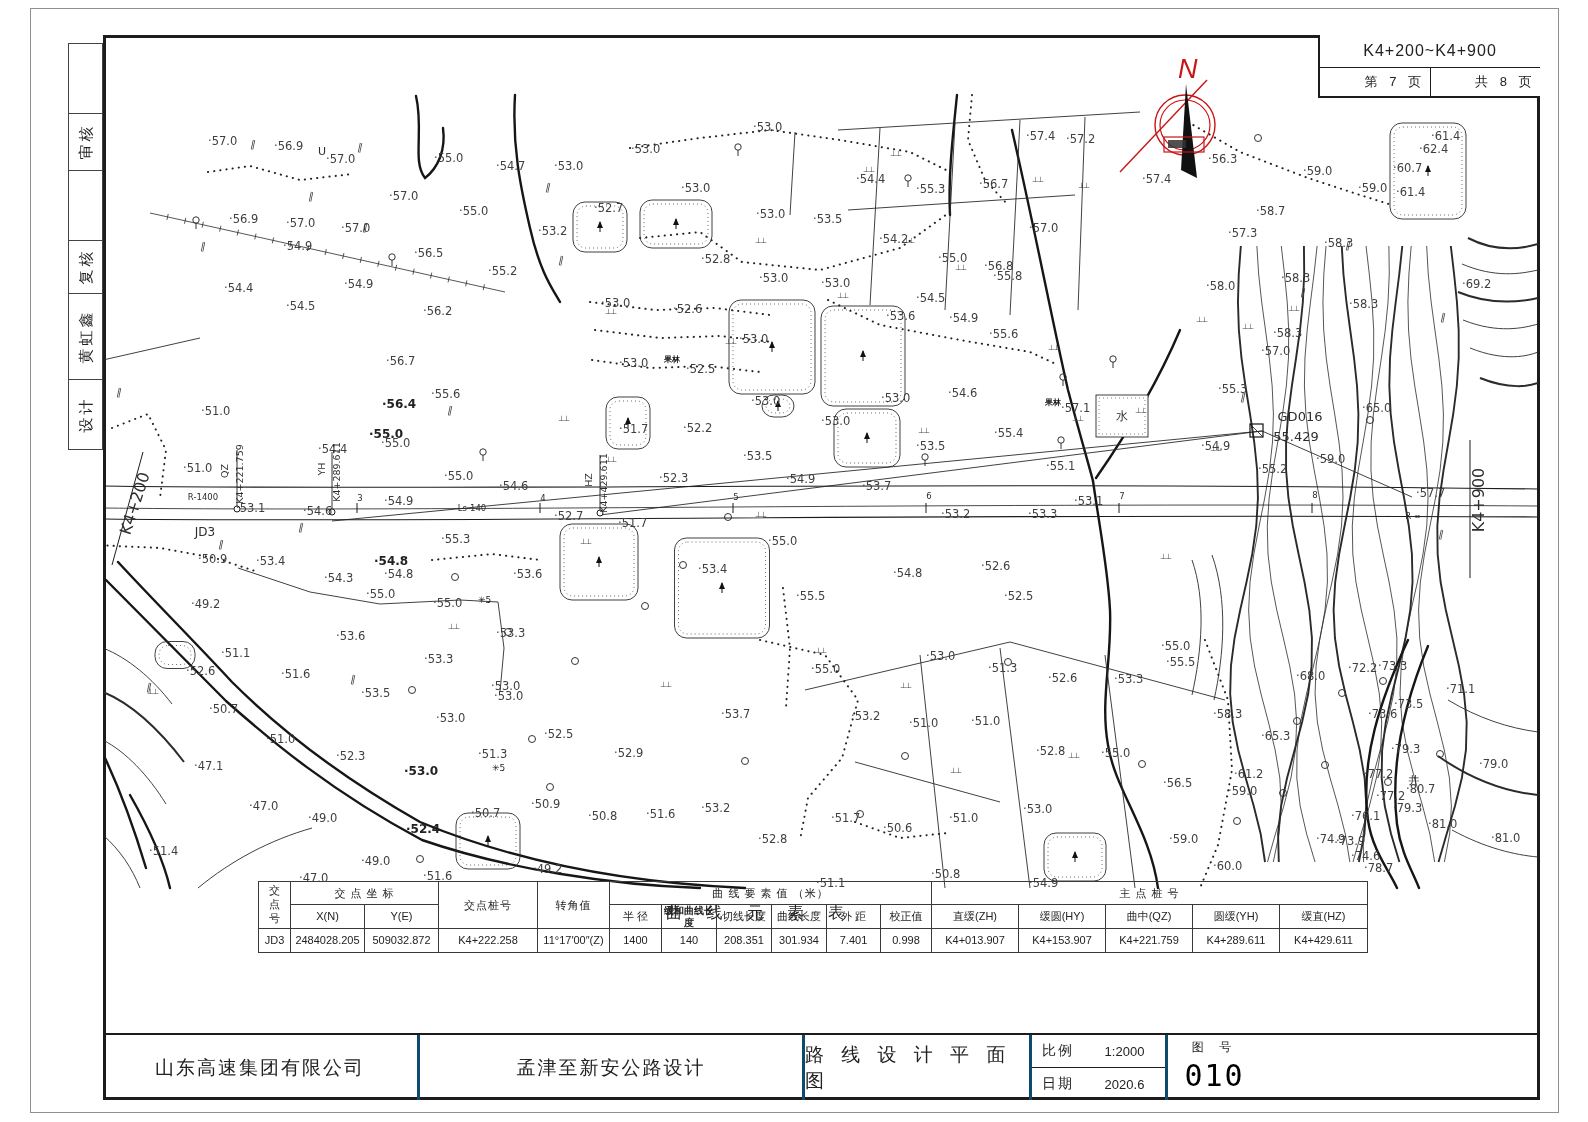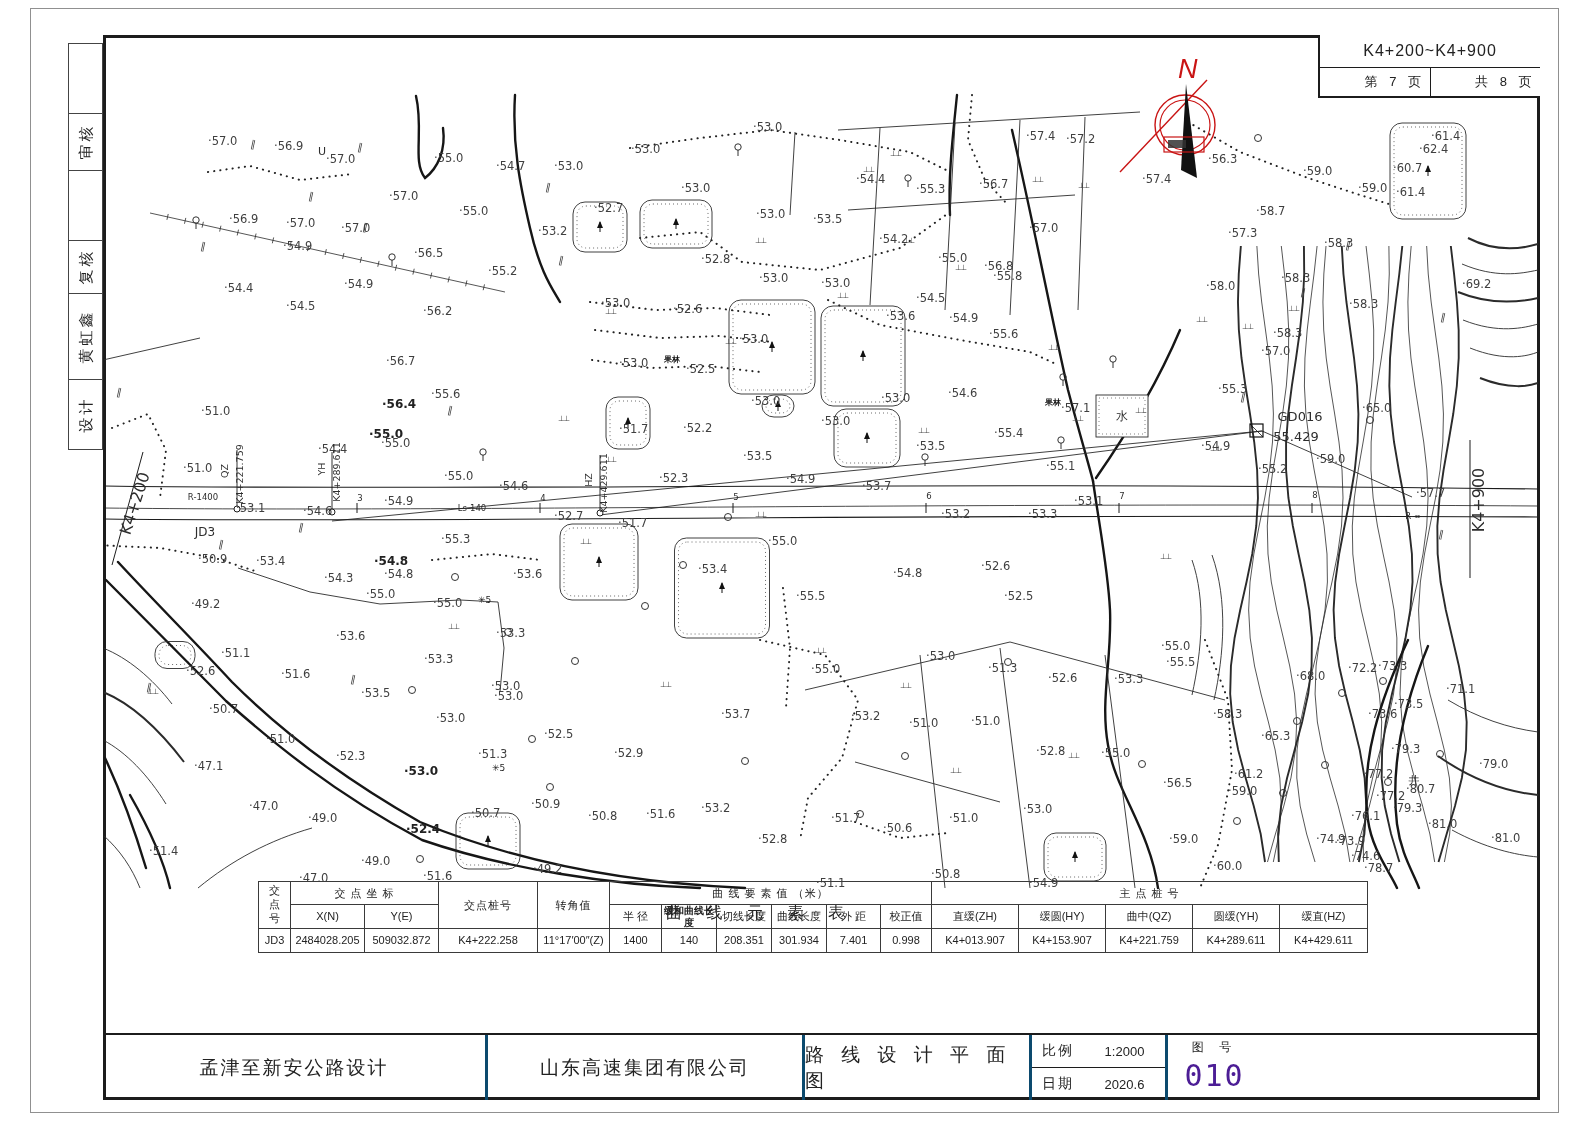--- a/index.html
+++ b/index.html
@@ -33,21 +33,21 @@
   #tb-company{width:317px;font-size:19px;letter-spacing:2px;}
   #tb-project{width:385px;font-size:19px;letter-spacing:2px;}
   #tb-drawing{width:227px;font-size:19px;letter-spacing:6px;}
   #tb-scale{width:136px;flex-direction:column;align-items:stretch;justify-content:stretch;}
   .sc-row{flex:1;display:flex;align-items:center;font-size:14px;}
   .sc-row:first-child{border-bottom:1.5px solid #1c1c1c;}
   .sc-lab{width:52px;text-align:center;letter-spacing:2px;}
   .sc-val{flex:1;text-align:center;font-size:13px;}
   #tb-fig{width:93px;flex-direction:column;justify-content:flex-start;padding-top:4px;}
   #fig-label{font-size:12px;letter-spacing:6px;}
-  #fig-no{font-size:30px;letter-spacing:2px;font-weight:400;color:#4c1d95;font-family:"DejaVu Sans Mono",monospace;margin-top:2px;}
+  #fig-no{font-size:30px;letter-spacing:2px;font-weight:400;color:#000000;font-family:"DejaVu Sans Mono",monospace;margin-top:2px;}
   #tb-inst{flex:1;font-size:19px;letter-spacing:2px;}
   svg text{user-select:none;}
 </style>
 </head>
 <body>
 
 <div id="page">
   <div id="outer-border" class="abs"></div>
   <div id="main-frame" class="abs"></div>
 
@@ -642,22 +642,22 @@
         <td>K4+153.907</td>
         <td>K4+221.759</td>
         <td>K4+289.611</td>
         <td>K4+429.611</td>
       </tr>
     </tbody>
       </table>
   </div>
 
   <div id="tblock" class="abs">
+    <div class="tb-cell" id="tb-company">山东高速集团有限公司</div>
     <div class="tb-cell" id="tb-project">孟津至新安公路设计</div>
-    <div class="tb-cell" id="tb-company">山东高速集团有限公司</div>
     <div class="tb-cell" id="tb-drawing">路 线 设 计 平 面 图</div>
     <div class="tb-cell" id="tb-scale">
       <div class="sc-row">
         <span class="sc-lab">比例</span>
         <span class="sc-val">1:2000</span>
       </div>
       <div class="sc-row">
         <span class="sc-lab">日期</span>
         <span class="sc-val">2020.6</span>
       </div>

